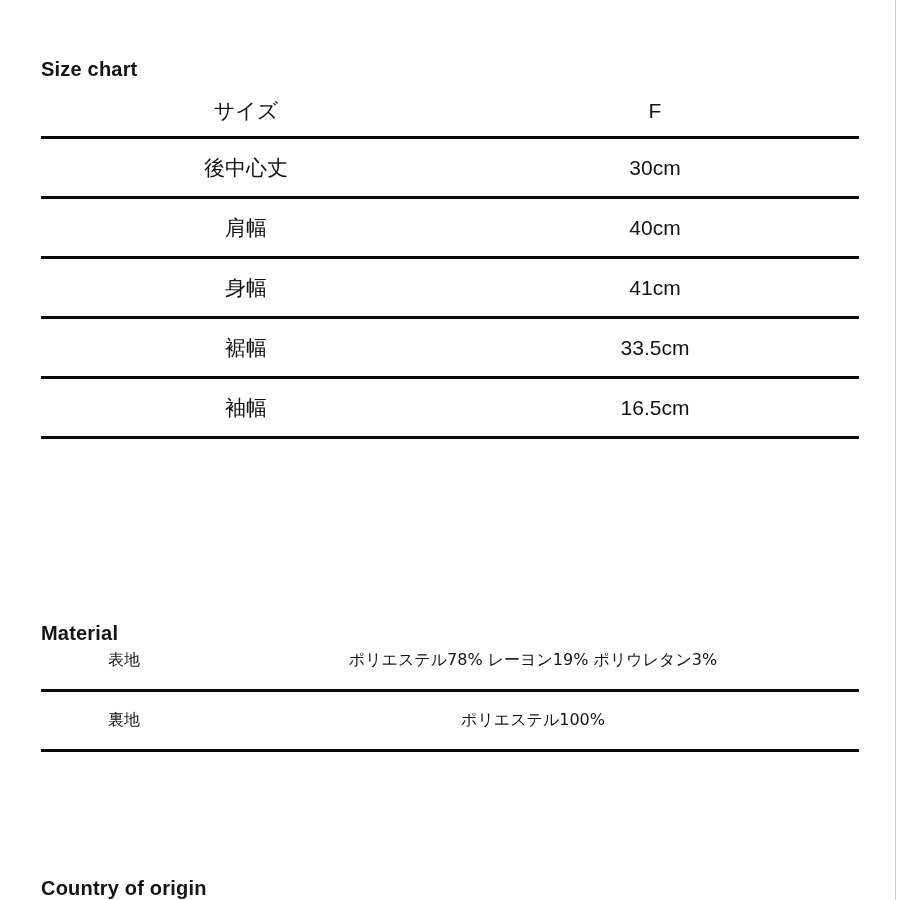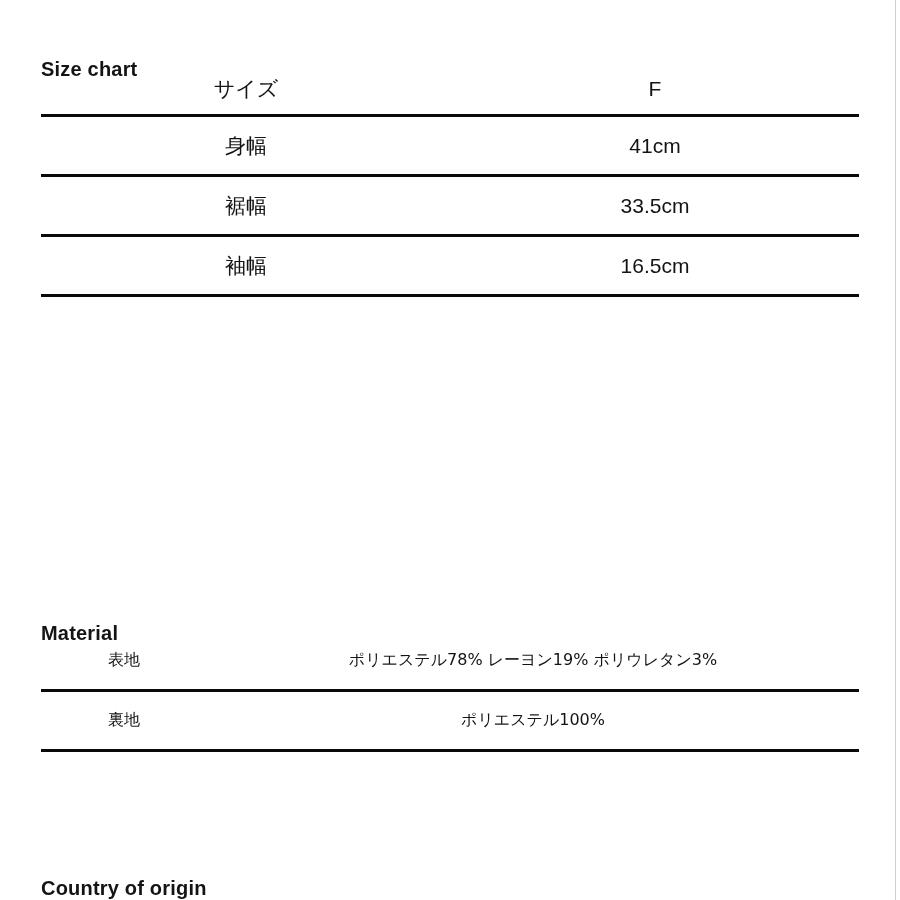--- a/index.html
+++ b/index.html
@@ -73,21 +73,21 @@
   .spec-table th {
     padding: 0;
     margin: 0;
     height: 57px;
     vertical-align: middle;
     font-weight: 400;
     color: #141414;
   }
 
   
-  .table-size-chart { top: 64px; }
+  .table-size-chart { top: 86px; }
   .table-size-chart col.c-label { width: 410px; }
   .table-size-chart col.c-value { width: 408px; }
 
   .table-size-chart th,
   .table-size-chart td {
     font-size: 21px;
   }
   .table-size-chart .cell-label {
     text-align: center;
     padding-left: 0;
@@ -140,20 +140,28 @@
       <col class="c-value">
     </colgroup>
     <thead>
       <tr class="head-row">
         <th class="cell-label jp">サイズ</th>
         <th class="cell-value">F</th>
       </tr>
     </thead>
     <tbody>
       <tr class="data-row">
+        <td class="cell-label jp">後中心丈</td>
+        <td class="cell-value">30cm</td>
+      </tr>
+      <tr class="data-row">
+        <td class="cell-label jp">肩幅</td>
+        <td class="cell-value">40cm</td>
+      </tr>
+      <tr class="data-row">
         <td class="cell-label jp">身幅</td>
         <td class="cell-value">41cm</td>
       </tr>
       <tr class="data-row">
         <td class="cell-label jp">裾幅</td>
         <td class="cell-value">33.5cm</td>
       </tr>
       <tr class="data-row">
         <td class="cell-label jp">袖幅</td>
         <td class="cell-value">16.5cm</td>

